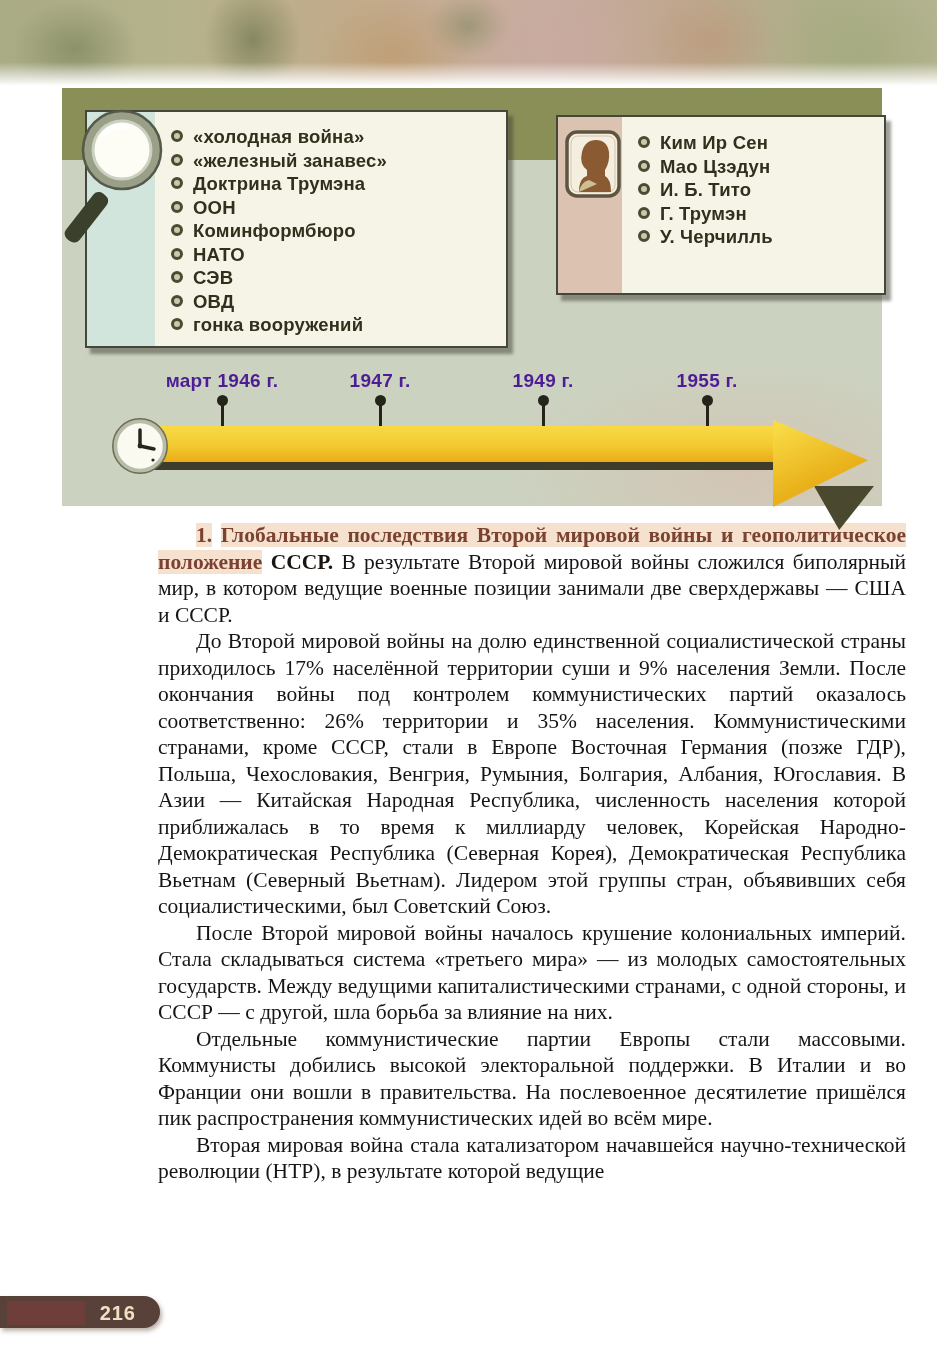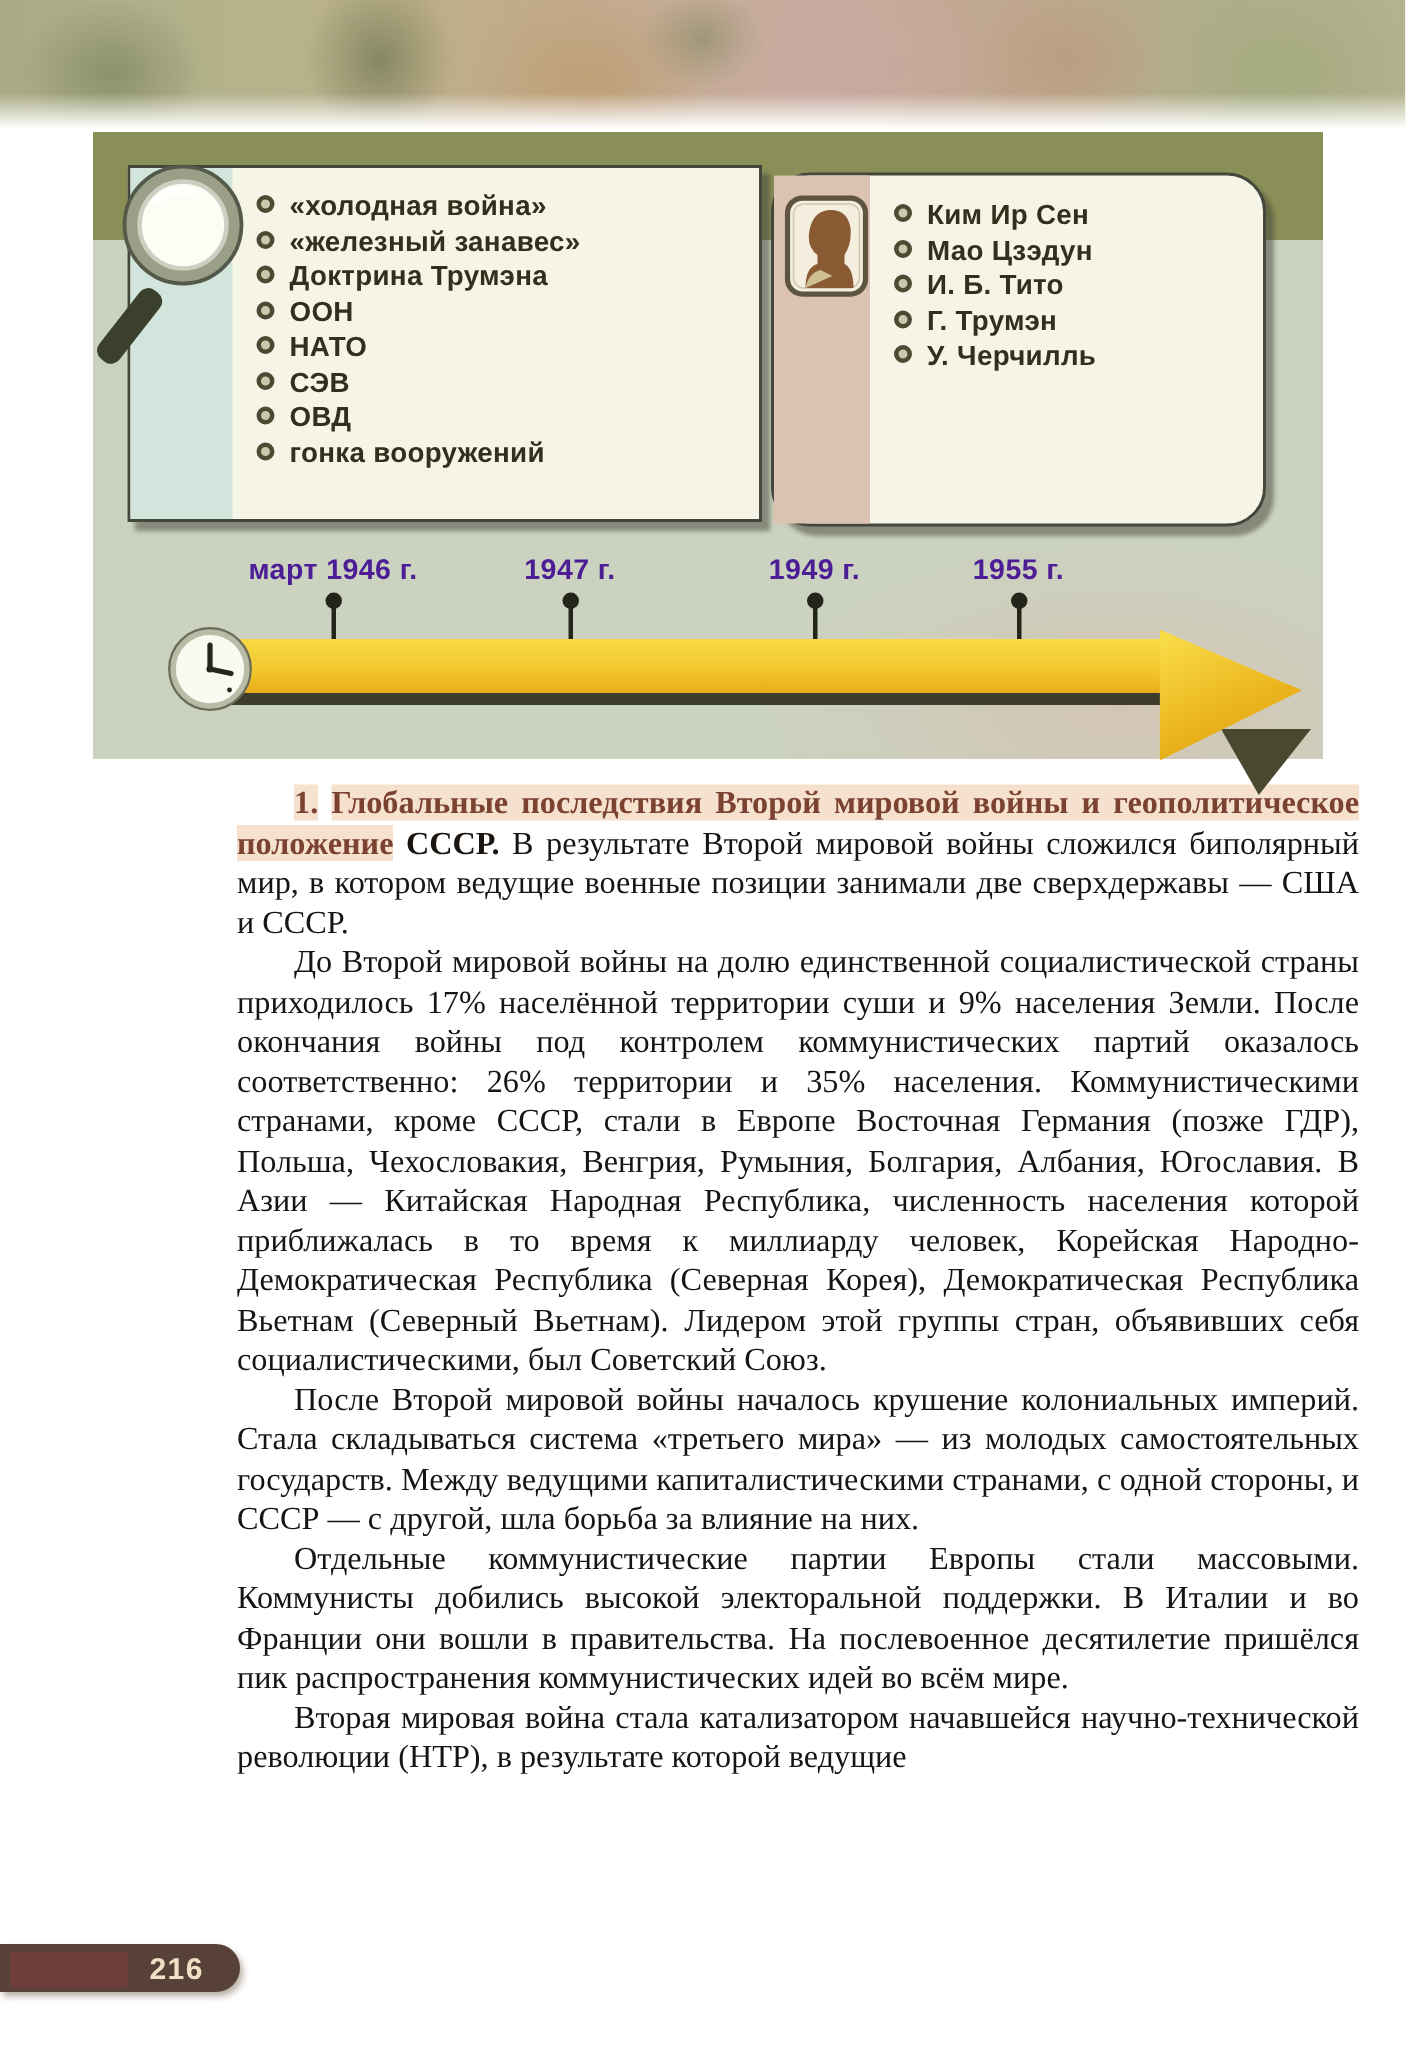--- a/index.html
+++ b/index.html
@@ -40,21 +40,21 @@
   #info-panel .pink-tint {
     position:absolute; right:0; bottom:0; width:55%; height:40%;
     background:radial-gradient(70% 90% at 70% 80%, rgba(216,186,170,.55), transparent 75%);
   }
 
   .card {
     position:absolute; background:#f5f4e6; border:2px solid #43473c;
     box-shadow:5px 6px 3px rgba(66,66,52,.5);
   }
   #terms-box   { left:23px;  top:22px; width:423px; height:238px; }
-  #persons-box { left:452px; top:27px; width:330px; height:236px;border-radius:26px; }
+  #persons-box { left:494px; top:27px; width:330px; height:180px; }
 
   #terms-box .side-strip   { position:absolute; left:0; top:0; bottom:0; width:68px; background:#d2e5dc; }
   #persons-box .side-strip { position:absolute; left:0; top:0; bottom:0; width:64px; background:#dcc3b1; }
 
   .card ul { position:absolute; left:0; top:0; right:0; list-style:none; }
   #terms-box ul   { padding:13px 6px 0 84px; }
   #persons-box ul { padding:14px 6px 0 80px; }
   .card li {
     font-size:18.5px; line-height:23.5px; font-weight:bold; color:#32301d;
     white-space:nowrap; letter-spacing:.2px;
@@ -66,21 +66,21 @@
   }
 
   #magnifier-icon { position:absolute; left:2px; top:12px; z-index:5; }
   #portrait-icon  { position:absolute; left:7px; top:13px; }
 
   
   .date-stop { position:absolute; top:282px; width:200px; text-align:center; }
   .date-stop:nth-of-type(1) { left:60px;  }
   .date-stop:nth-of-type(2) { left:218px; }
   .date-stop:nth-of-type(3) { left:381px; }
-  .date-stop:nth-of-type(4) { left:517px; }
+  .date-stop:nth-of-type(4) { left:545px; }
   .date-label { font-size:19px; font-weight:bold; color:#4c1d95; letter-spacing:.3px; }
   .date-pin   { width:3px; height:22px; background:#24241a; margin:12px auto 0; position:relative; }
   .date-pin::before {
     content:""; position:absolute; left:-4px; top:-9px; width:11px; height:11px;
     border-radius:50%; background:#24241a;
   }
 
   #arrow-bar {
     position:absolute; left:88px; top:338px; width:625px; height:36px;
     background:linear-gradient(#f8da45 0%, #f3c930 55%, #e9ac18 100%);
@@ -141,20 +141,21 @@
       <ul>
 
           <li>«холодная война»</li>
 
           <li>«железный занавес»</li>
 
           <li>Доктрина Трумэна</li>
 
           <li>ООН</li>
 
+          <li>Коминформбюро</li>
 
           <li>НАТО</li>
 
           <li>СЭВ</li>
 
           <li>ОВД</li>
 
           <li>гонка вооружений</li>
         </ul>
     </div>

